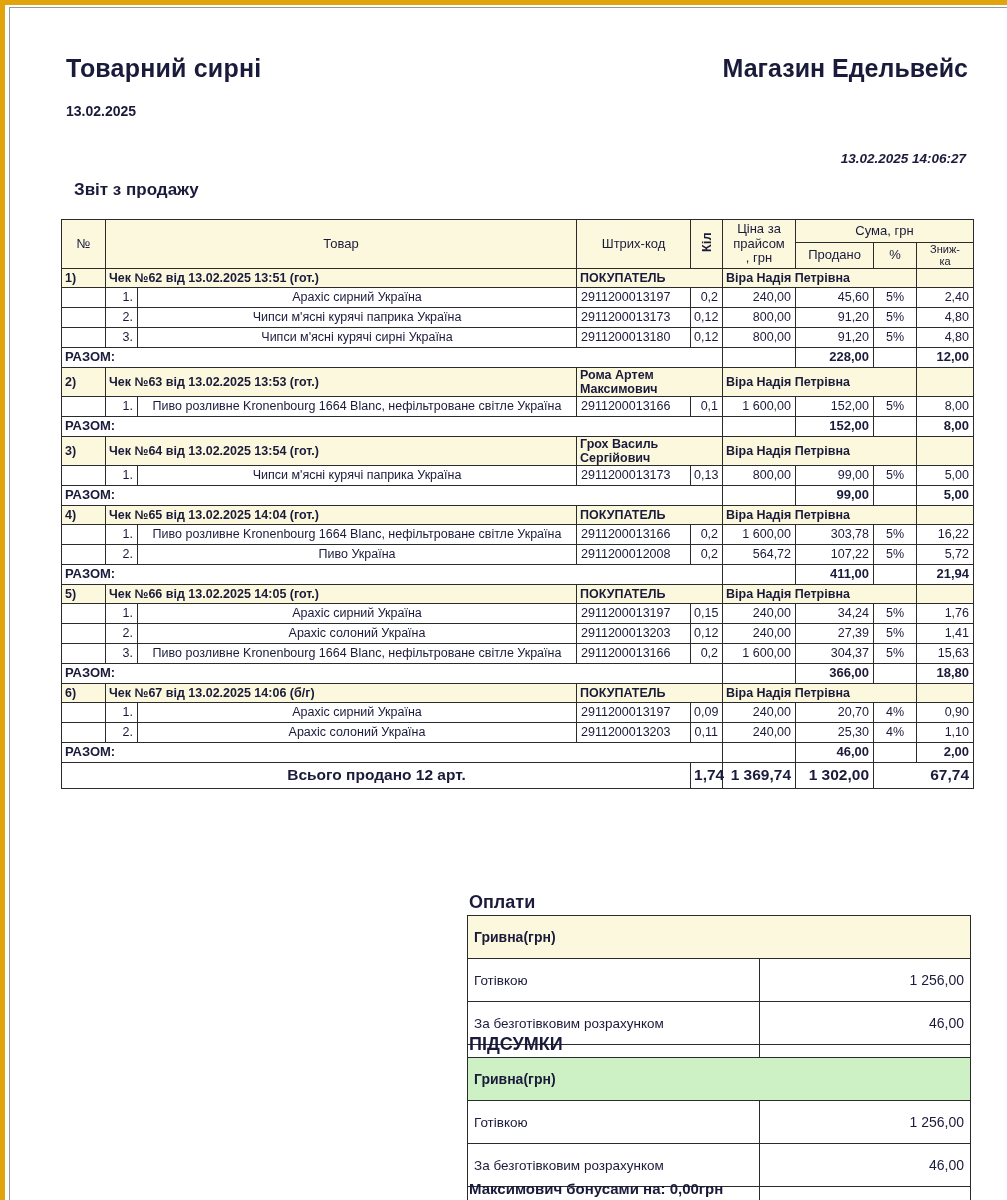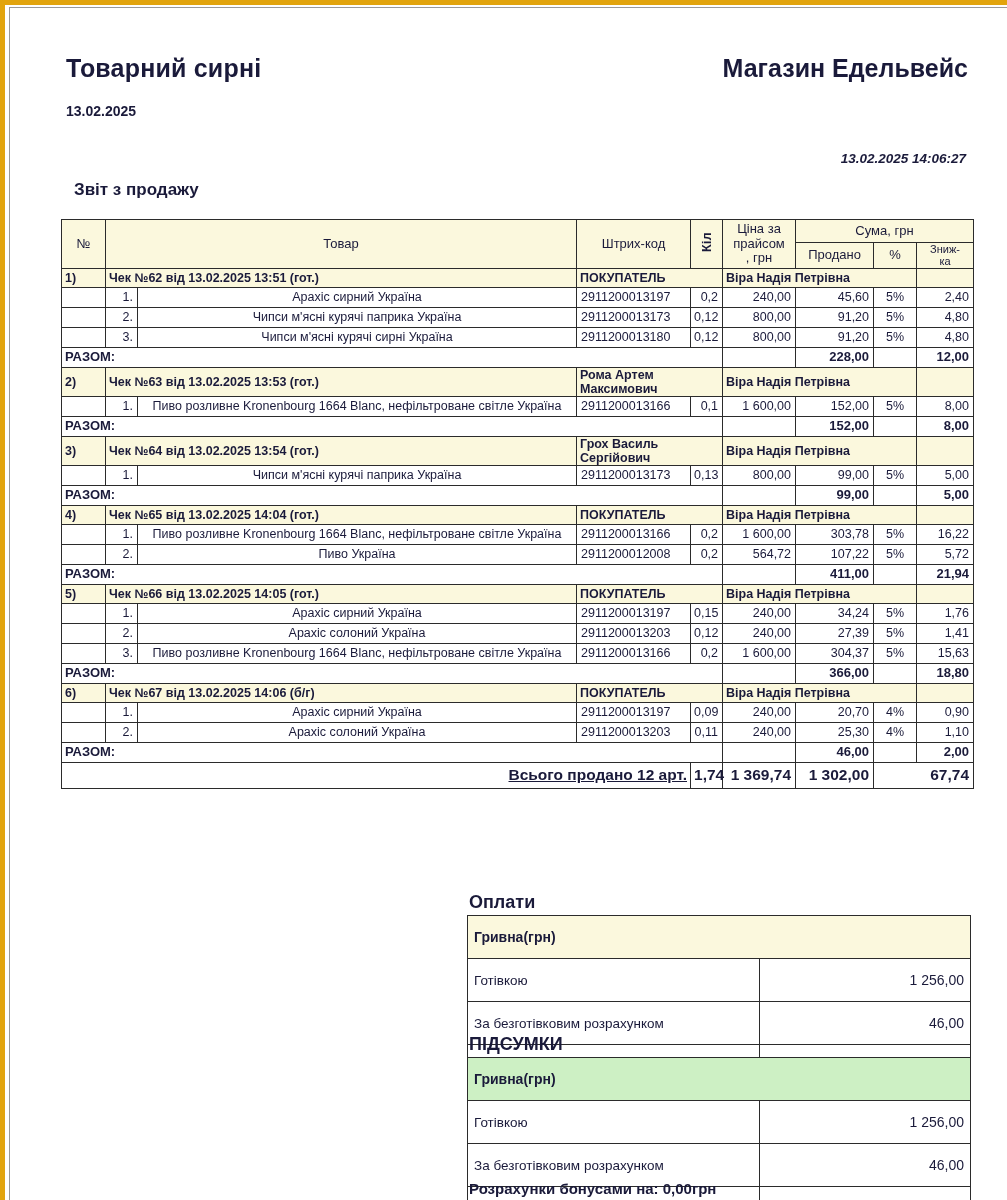--- a/index.html
+++ b/index.html
@@ -144,21 +144,21 @@
     font-size: 13px;
   }
   tr.subtotal td.lbl { text-align: left; padding-left: 3px; }
   tr.subtotal td.num { text-align: right; padding-right: 4px; }
 
   tr.grand td {
     height: 25px;
     font-weight: bold;
     font-size: 15.5px;
   }
-  tr.grand td.lbl { text-align: right; padding-left: 4px; text-decoration: underline; }
+  tr.grand td.lbl { text-align: center; padding-left: 4px; }
   tr.grand td.num { text-align: right; padding-right: 4px; }
 
   .two-line { line-height: 1.15; }
 
   
   .blk-title {
     font-size: 18px;
     font-weight: bold;
     margin: 0 0 2px 0;
     padding-left: 2px;
@@ -537,17 +537,17 @@
                 <td class="sum-val">46,00</td>
               </tr>
               <tr>
                 <td class="sum-lbl b">РАЗОМ</td>
                 <td class="sum-val b">1 302,00</td>
               </tr>
             </tbody>
       </table>
     </div>
 
-    <div id="bonus-line">Розрахунки бонусами на: 0,00грн</div>
+    <div id="bonus-line">Максимович бонусами на: 0,00грн</div>
 
   </div>
  </div>
 </div>
 
 </body></html>

